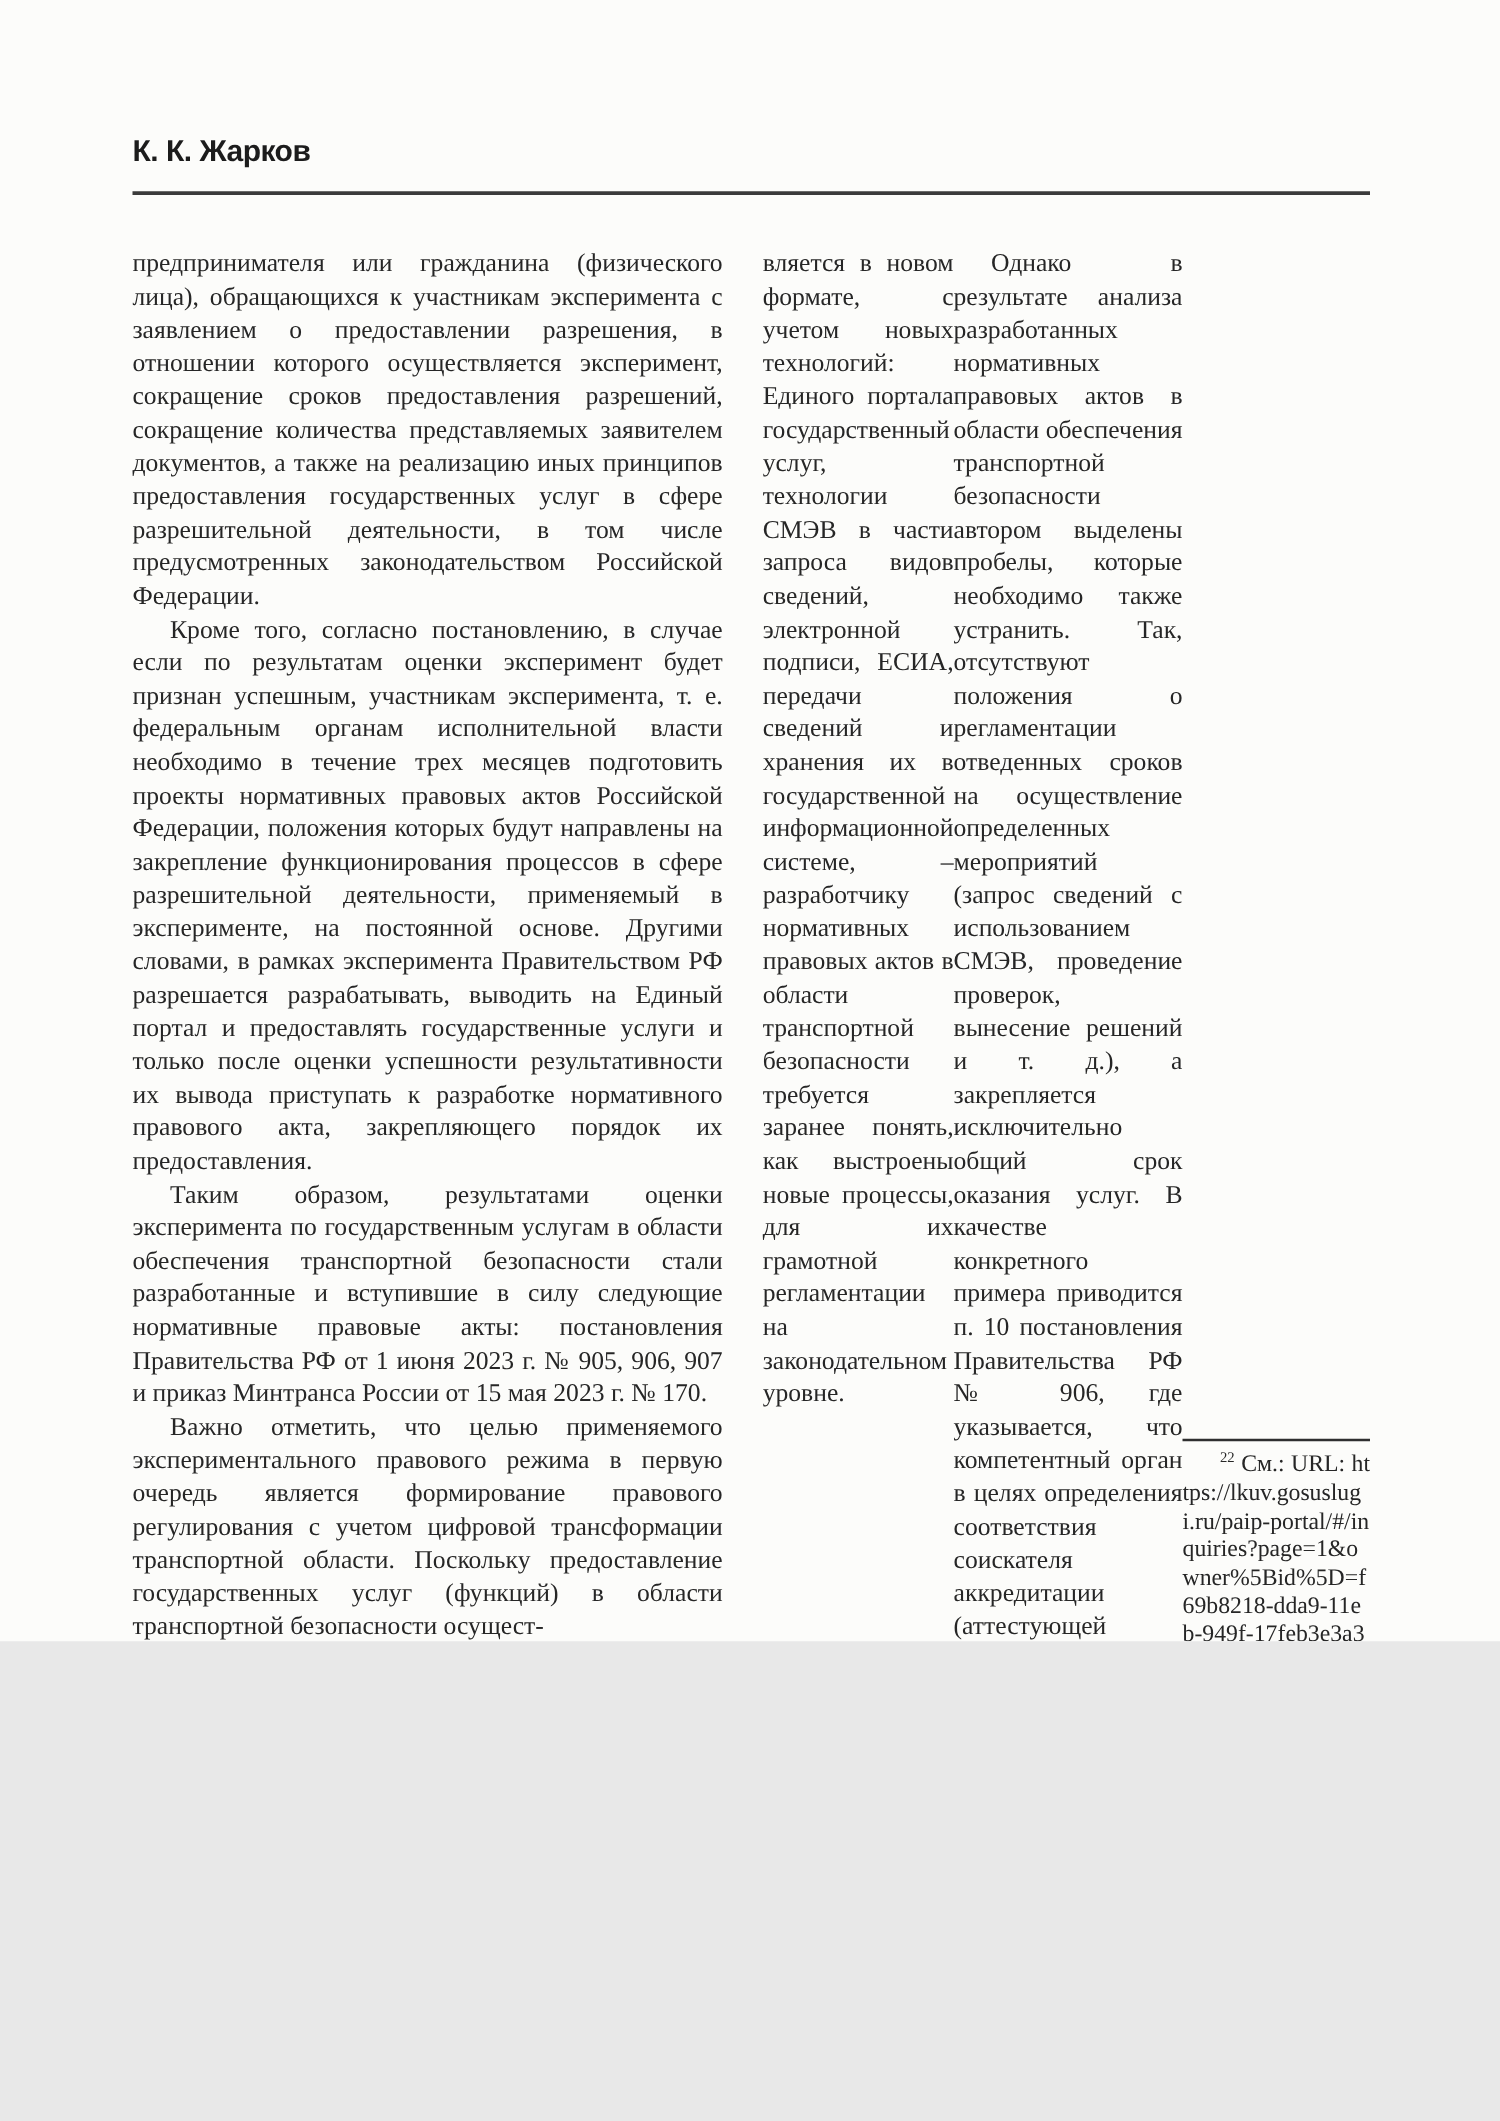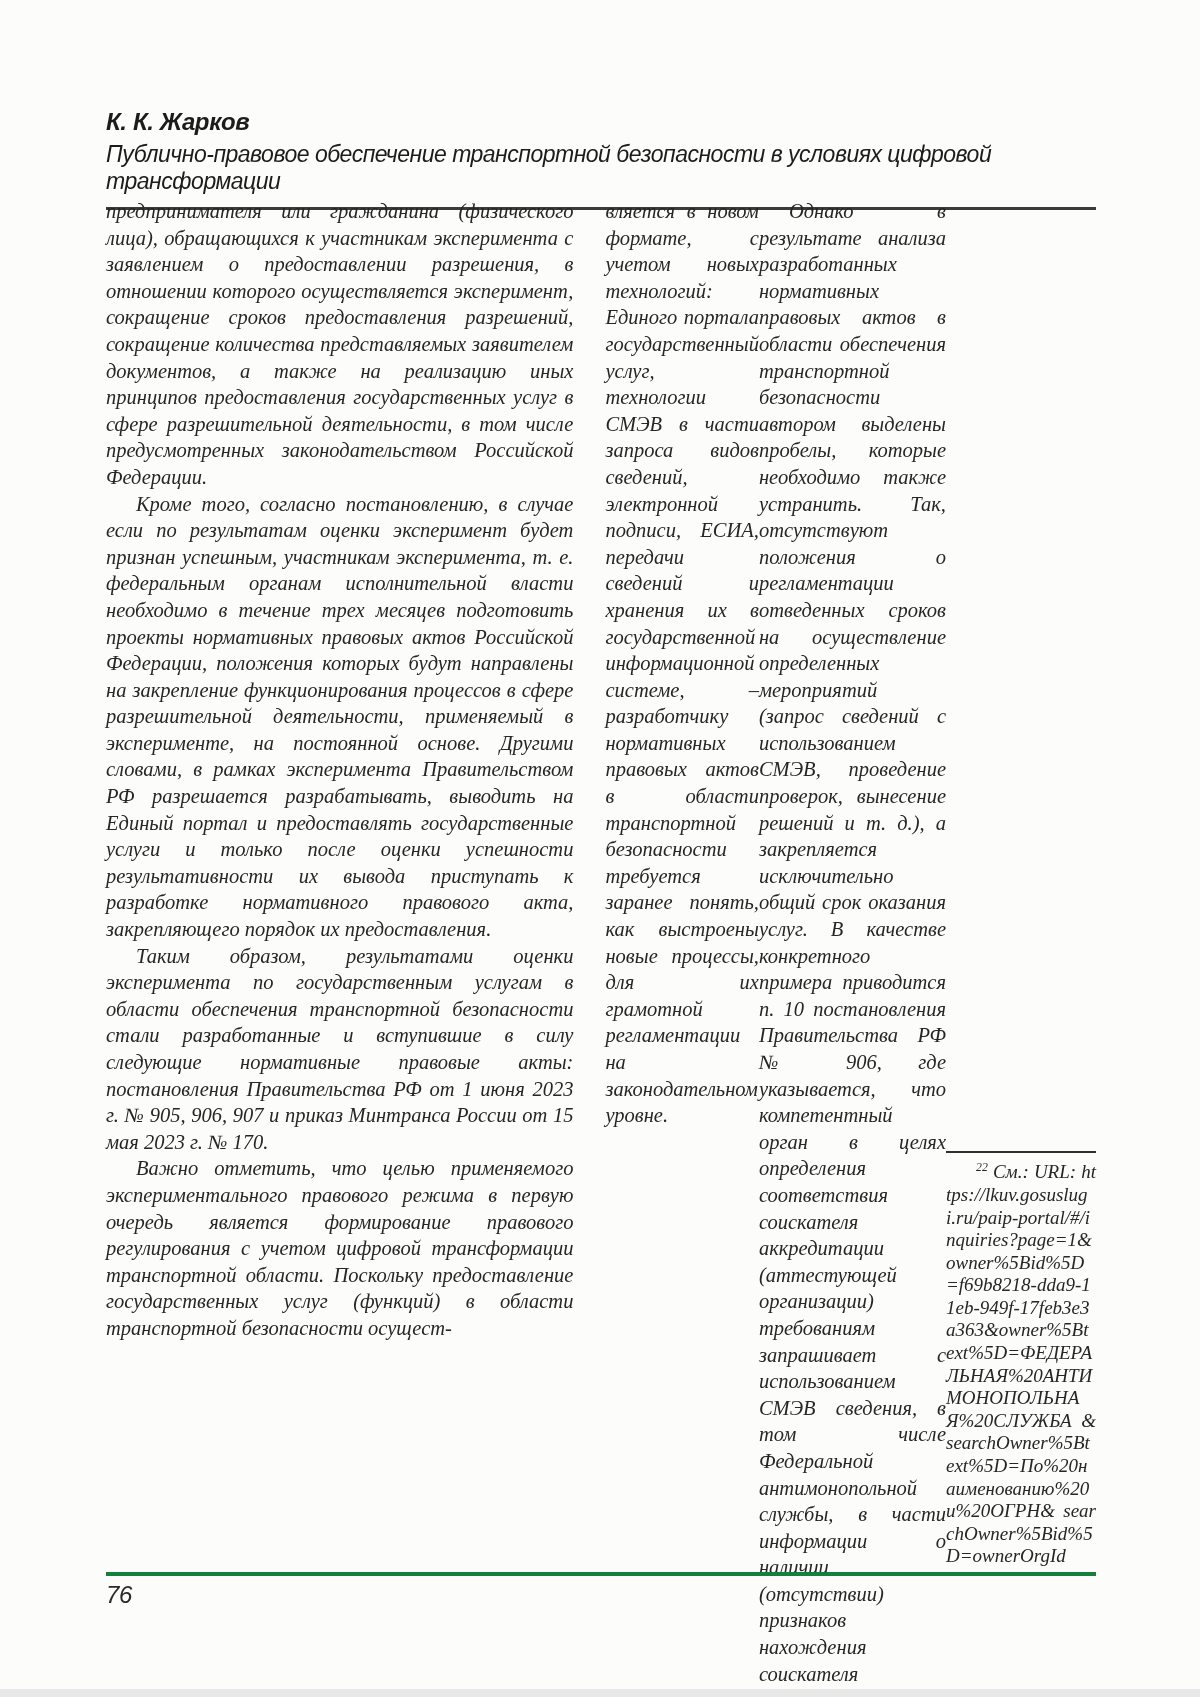--- a/index.html
+++ b/index.html
@@ -1,25 +1,24 @@
 <!DOCTYPE html>
 <html lang="ru"><head>
 <meta charset="utf-8">
 <style>
   html, body { margin: 0; padding: 0; }
   body { background: #e8e8e8; }
   .page {
     position: relative;
     width: 1200px;
-    height: 1689px;
+    height: 1313px;
     margin: 0 auto;
     background: #fcfcfa;
     color: #262626;
     overflow: hidden;
-    font-style: italic;
   }
   .page-header {
     position: absolute;
     top: 108px;
     left: 106px;
     right: 104px;
     font-family: "Liberation Sans", sans-serif;
     color: #1c1c1c;
     border-bottom: 3px solid #3b3b3b;
     padding-bottom: 12px;
@@ -89,21 +88,20 @@
     letter-spacing: -0.3px;
   }
 </style>
 </head>
 <body>
 
 <div class="page">
 
   <header class="page-header">
     <div class="author">К. К. Жарков</div>
-    <div class="running-title">Публично-правовое обеспечение транспортной безопасности в условиях цифровой трансформации</div>
   </header>
 
   <main class="columns">
 
     <section class="col-left">
       <p>предпринимателя или гражданина (физического лица), обращающихся к участникам эксперимента с заявлением о предоставлении разрешения, в отношении которого осуществляется эксперимент, сокращение сроков предоставления разрешений, сокращение количества представляемых заявителем документов, а также на реализацию иных принципов предоставления государственных услуг в сфере разрешительной деятельности, в том числе предусмотренных законодательством Российской Федерации.</p>
       <p class="p-indent">Кроме того, согласно постановлению, в случае если по результатам оценки эксперимент будет признан успешным, участникам эксперимента, т. е. федеральным органам исполнительной власти необходимо в течение трех месяцев подготовить проекты нормативных правовых актов Российской Федерации, положения которых будут направлены на закрепление функционирования процессов в сфере разрешительной деятельности, применяемый в эксперименте, на постоянной основе. Другими словами, в рамках эксперимента Правительством РФ разрешается разрабатывать, выводить на Единый портал и предоставлять государственные услуги и только после оценки успешности результативности их вывода приступать к разработке нормативного правового акта, закрепляющего порядок их предоставления.</p>
       <p class="p-indent">Таким образом, результатами оценки эксперимента по государственным услугам в области обеспечения транспортной безопасности стали разработанные и вступившие в силу следующие нормативные правовые акты: постановления Правительства РФ от 1 июня 2023 г. № 905, 906, 907 и приказ Минтранса России от 15 мая 2023 г. № 170.</p>
       <p class="p-indent">Важно отметить, что целью применяемого экспериментального правового режима в первую очередь является формирование правового регулирования с учетом цифровой трансформации транспортной области. Поскольку предоставление государственных услуг (функций) в области транспортной безопасности осущест-</p>
     </section>

